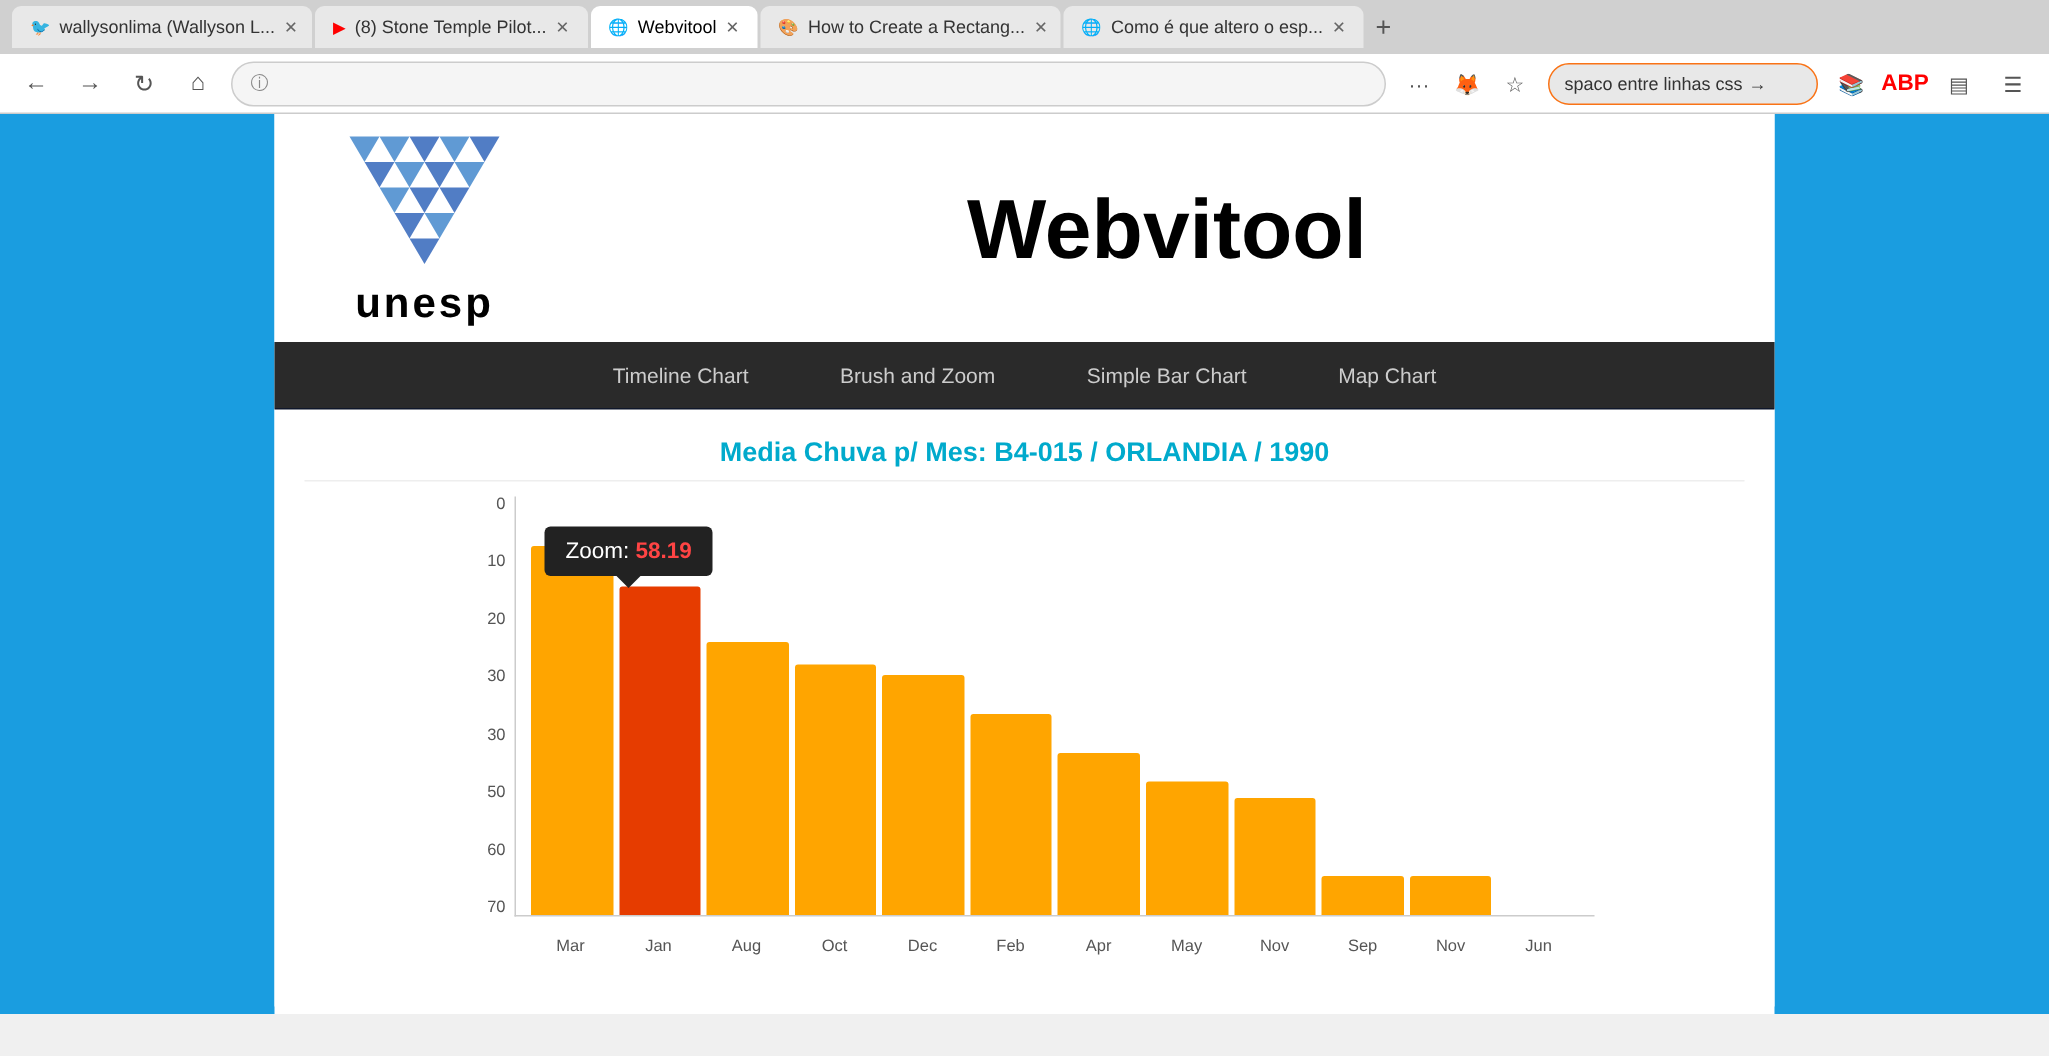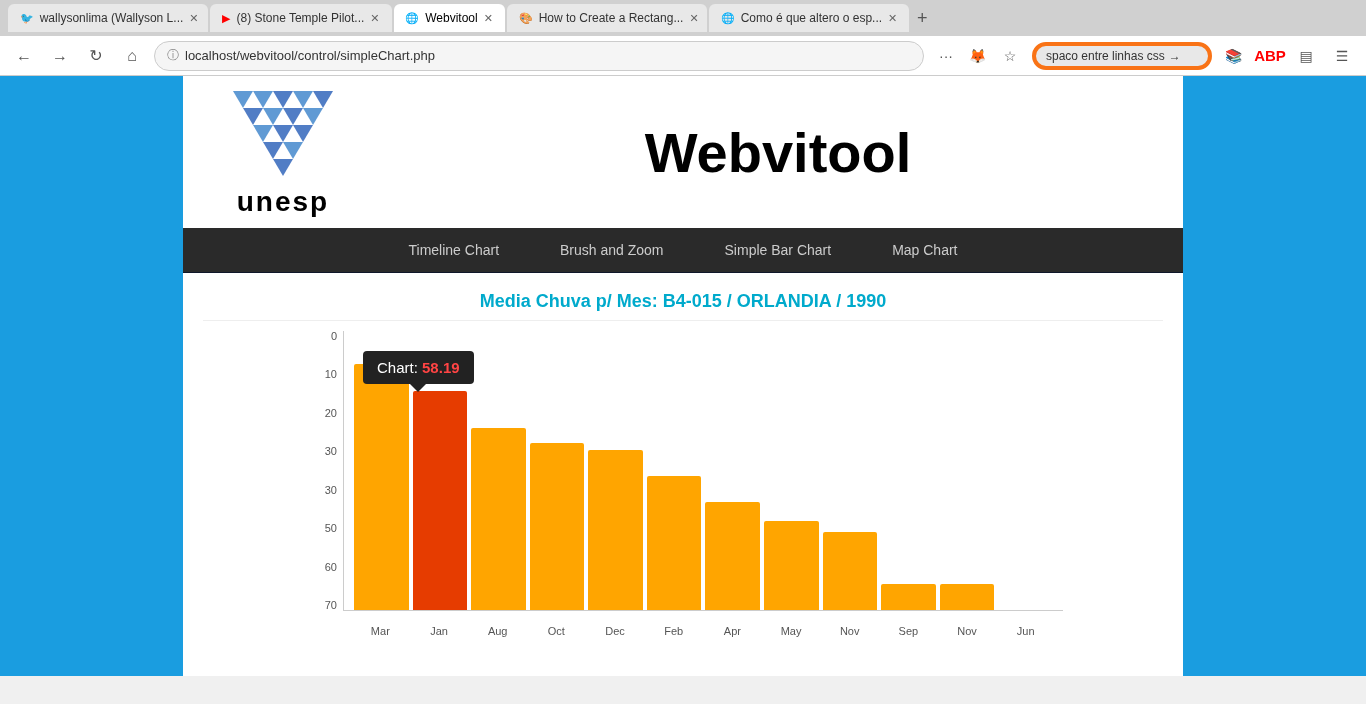--- a/index.html
+++ b/index.html
@@ -99,21 +99,21 @@
       height: 28px;
       display: flex;
       align-items: center;
       justify-content: center;
       border-radius: 50%;
     }
     .search-bar-right {
       display: flex;
       align-items: center;
       background: #e8e8e8;
-      border: 4px solid #f97316;
+      border: 1px solid #f97316;
       border-radius: 16px;
       padding: 0 10px;
       height: 28px;
       font-size: 12px;
       color: #333;
       gap: 4px;
       min-width: 180px;
     }
 
     
@@ -324,21 +324,20 @@
     <button class="tab-new">+</button>
   </div>
 
   <div class="address-bar">
     <button class="nav-btn">←</button>
     <button class="nav-btn">→</button>
     <button class="nav-btn">↻</button>
     <button class="nav-btn">⌂</button>
     <div class="url-bar">
       <span class="url-icon">ⓘ</span>
-      <span class="url-text">localhost/webvitool/control/simpleChart.php</span>
     </div>
     <div class="toolbar-actions">
       <button class="toolbar-btn">···</button>
       <button class="toolbar-btn">🦊</button>
       <button class="toolbar-btn">☆</button>
     </div>
     <div class="search-bar-right">
       <span>spaco entre linhas css</span>
       <span>→</span>
     </div>
@@ -387,21 +386,21 @@
         <a class="nav-item">Simple Bar Chart</a>
         <a class="nav-item">Map Chart</a>
       </nav>
 
       <div class="chart-section">
         <div class="chart-title">Media Chuva p/ Mes: B4-015 / ORLANDIA / 1990</div>
 
         <div class="chart-container">
 
           <div class="tooltip">
-            <span>Chart:</span>
+            <span>Zoom:</span>
             <span class="tooltip-value">58.19</span>
             <div class="tooltip-arrow"></div>
           </div>
 
           <div class="y-axis">
             <span class="y-label">70</span>
             <span class="y-label">60</span>
             <span class="y-label">50</span>
             <span class="y-label">30</span>
             <span class="y-label">30</span>

